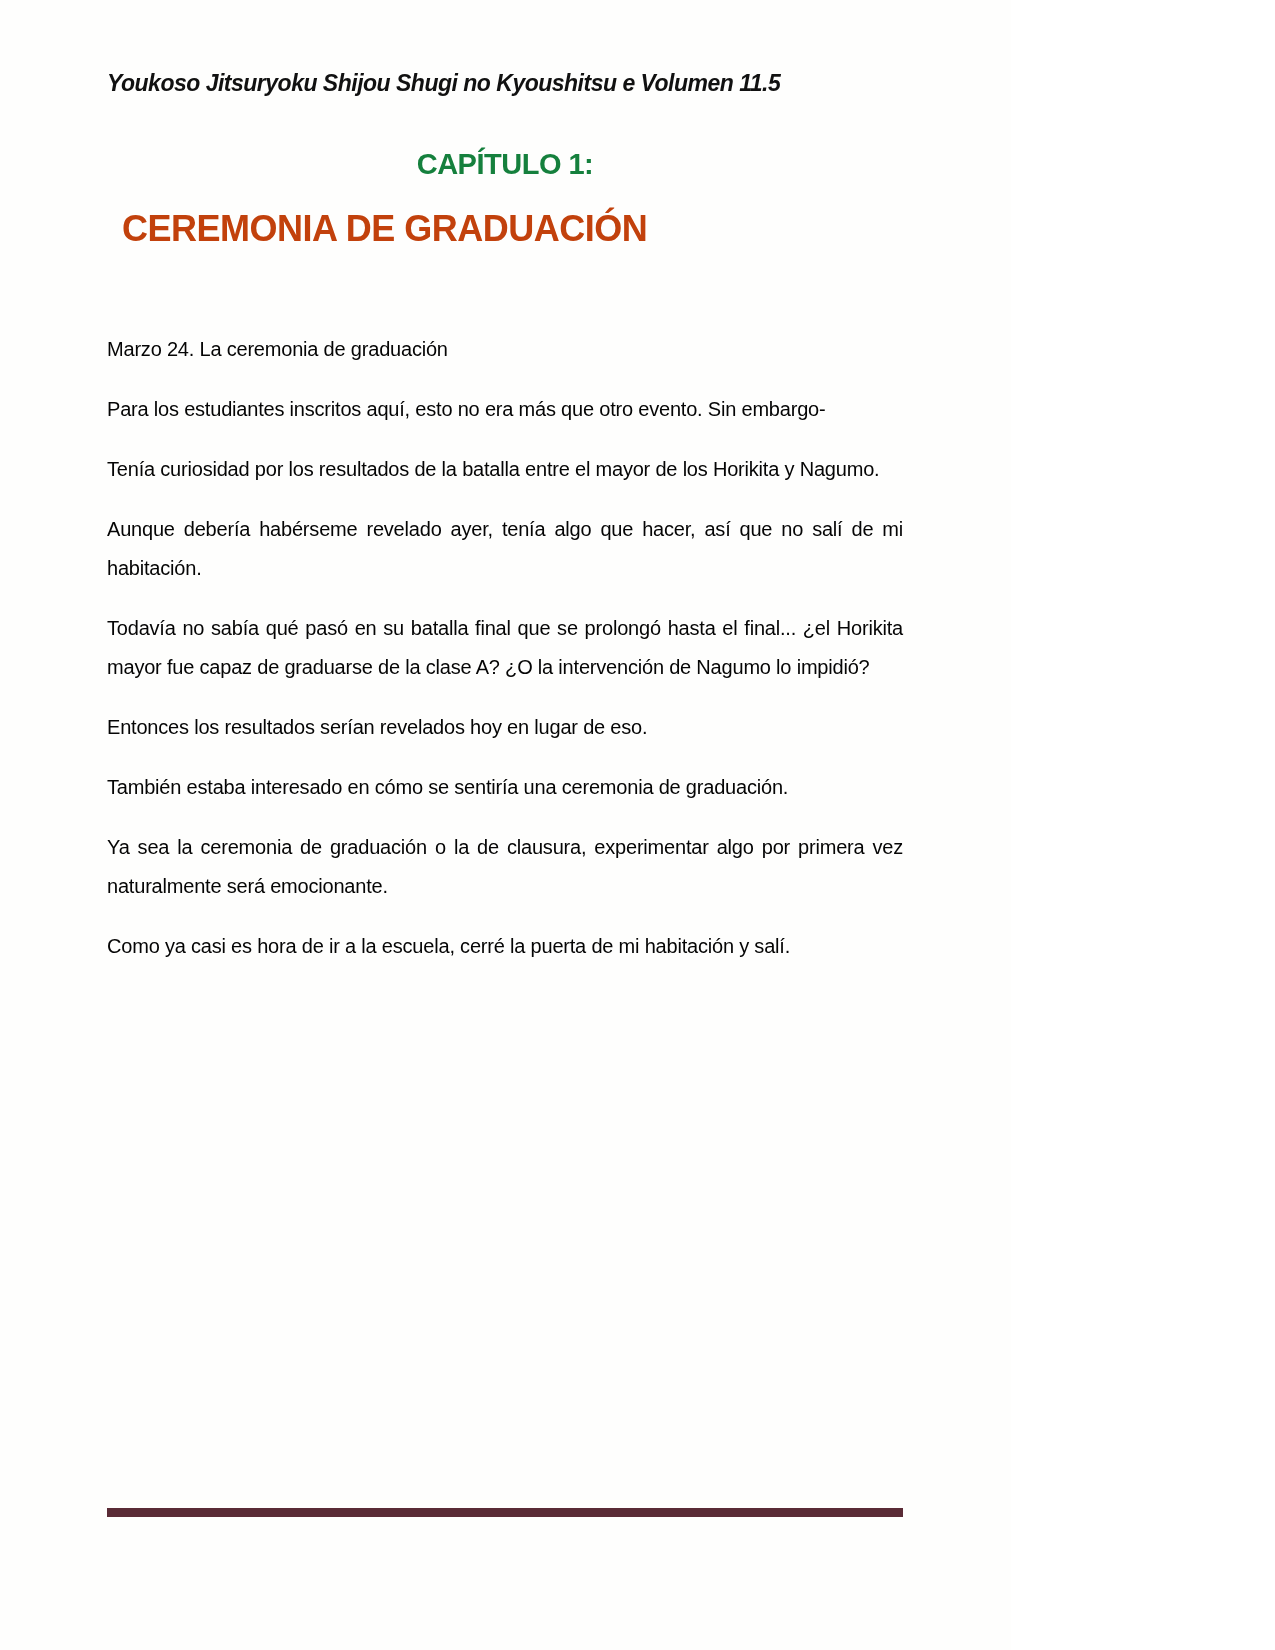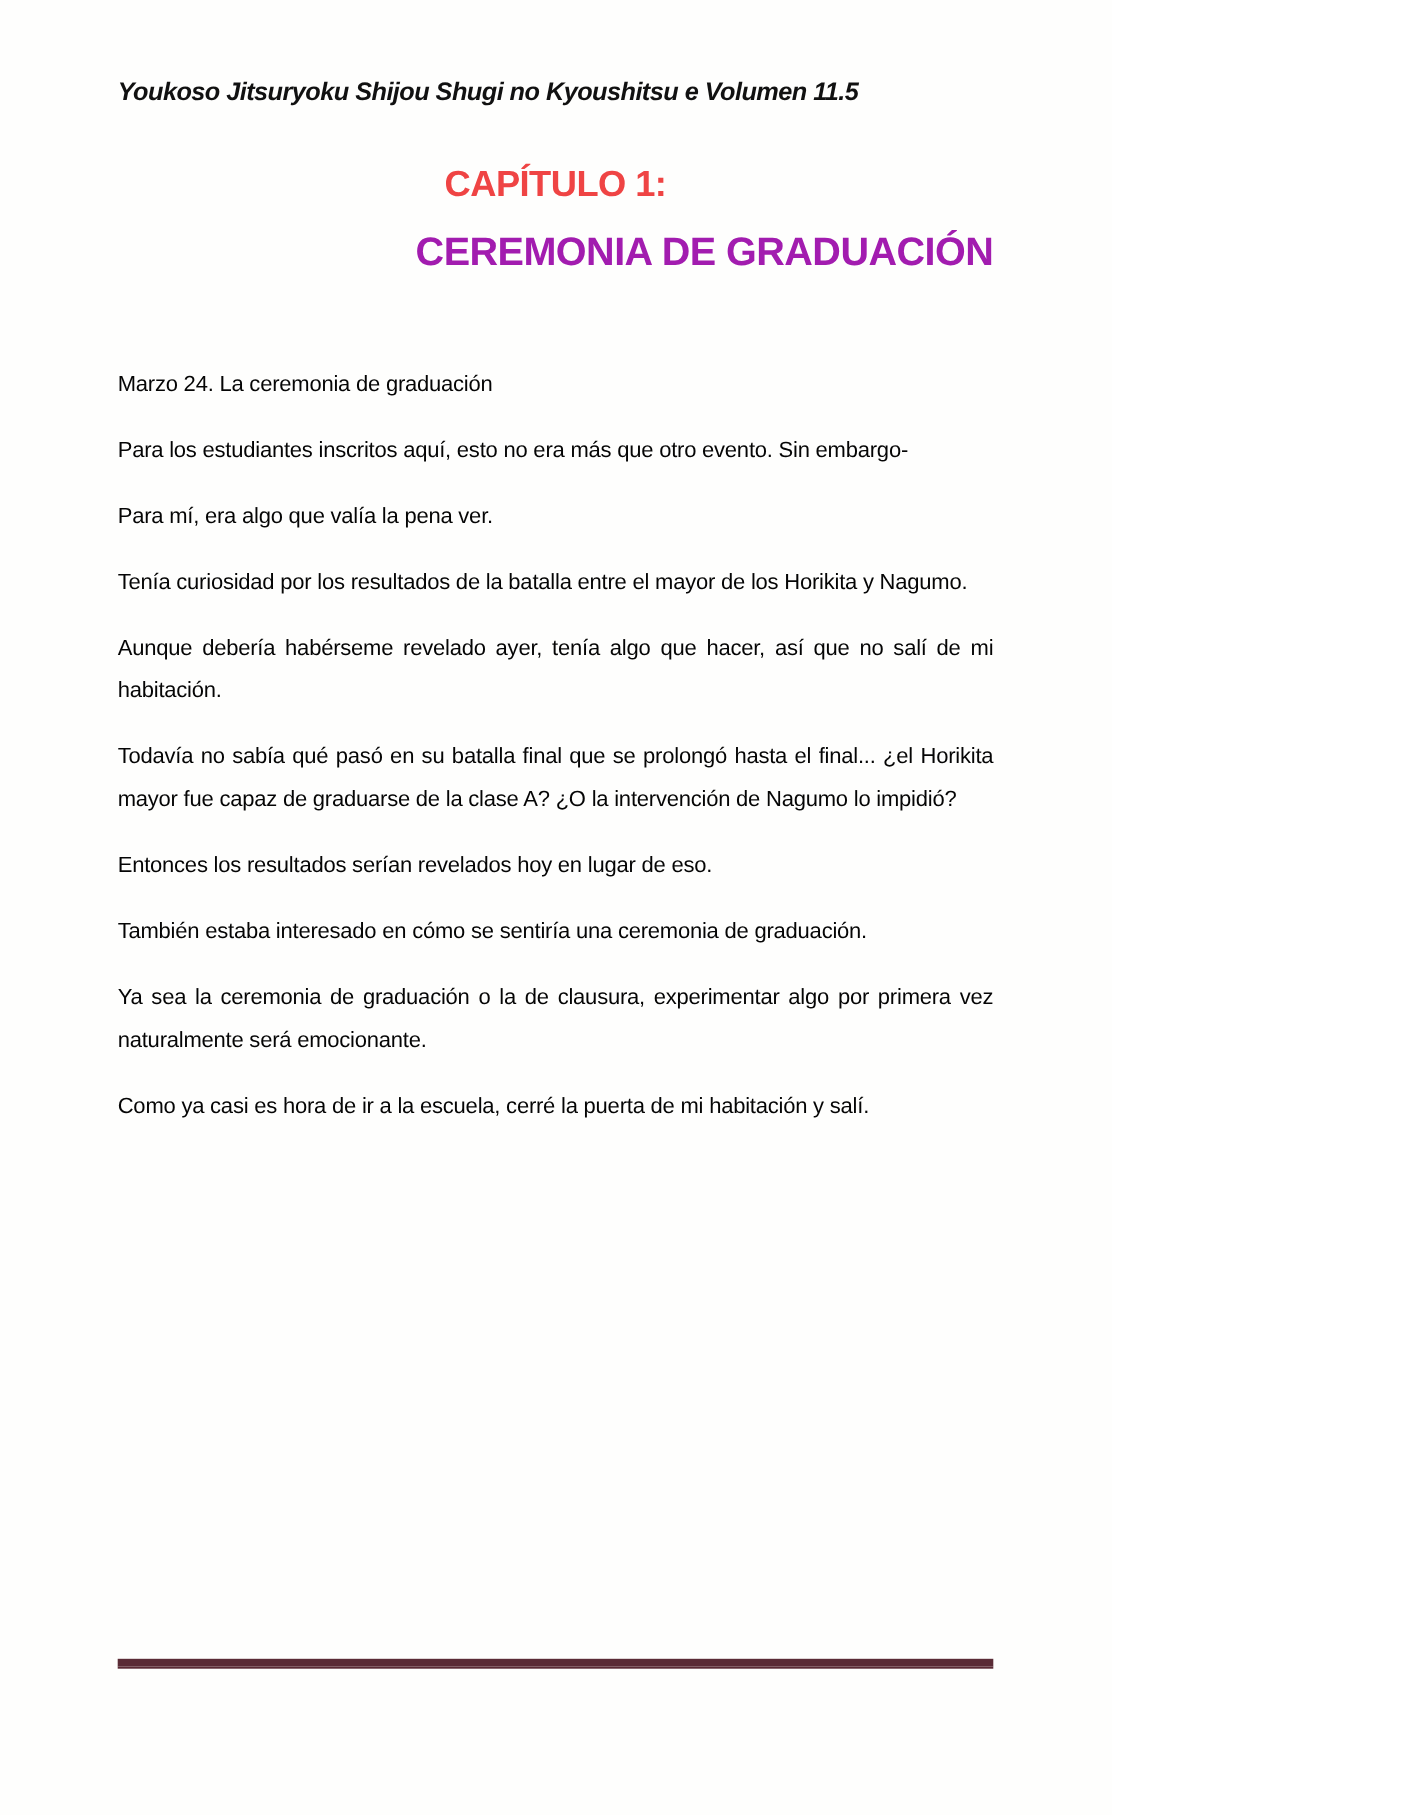--- a/index.html
+++ b/index.html
@@ -26,35 +26,35 @@
     color: #111;
     white-space: nowrap;
   }
   
   .chapter-number {
     position: absolute;
     top: 148px;
     left: 107px;
     right: 108px;
     text-align: center;
-    font-size: 33px;
+    font-size: 29px;
     font-weight: bold;
     letter-spacing: -0.5px;
-    color: #ef4444;
+    color: #15803d;
   }
   .chapter-title {
     position: absolute;
     top: 208px;
     left: 122px;
     right: 108px;
-    text-align: right;
+    text-align: left;
     font-size: 36px;
     font-weight: bold;
     letter-spacing: -0.5px;
-    color: #a21caf;
+    color: #c2410c;
   }
   
   .body-text {
     position: absolute;
     top: 330px;
     left: 107px;
     right: 108px;
     font-size: 20px;
     line-height: 39px;
     letter-spacing: -0.2px;
@@ -100,21 +100,20 @@
     <span>Youkoso Jitsuryoku Shijou Shugi no Kyoushitsu e Volumen 11.5</span>
   </div>
 
   <h1 class="chapter-number">CAPÍTULO 1:</h1>
 
   <h2 class="chapter-title">CEREMONIA DE GRADUACIÓN</h2>
 
   <div class="body-text">
     <p>Marzo 24. La ceremonia de graduación</p>
     <p>Para los estudiantes inscritos aquí, esto no era más que otro evento. Sin embargo-</p>
-    <p>Para mí, era algo que valía la pena ver.</p>
     <p>Tenía curiosidad por los resultados de la batalla entre el mayor de los Horikita y Nagumo.</p>
     <p>Aunque debería habérseme revelado ayer, tenía algo que hacer, así que no salí de mi habitación.</p>
     <p>Todavía no sabía qué pasó en su batalla final que se prolongó hasta el final... ¿el Horikita mayor fue capaz de graduarse de la clase A? ¿O la intervención de Nagumo lo impidió?</p>
     <p>Entonces los resultados serían revelados hoy en lugar de eso.</p>
     <p>También estaba interesado en cómo se sentiría una ceremonia de graduación.</p>
     <p>Ya sea la ceremonia de graduación o la de clausura, experimentar algo por primera vez naturalmente será emocionante.</p>
     <p>Como ya casi es hora de ir a la escuela, cerré la puerta de mi habitación y salí.</p>
   </div>
 
   <div class="footer-rule"></div>

